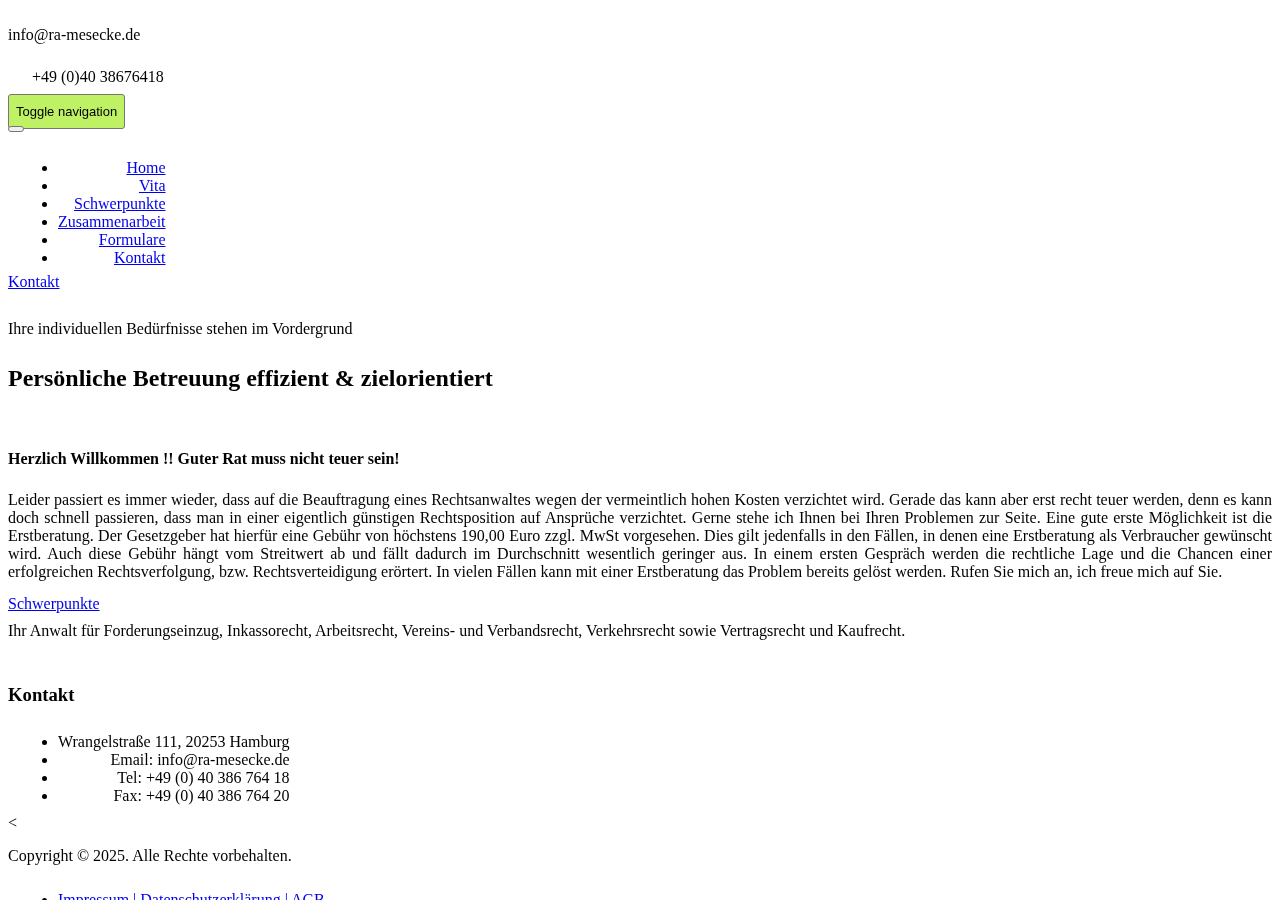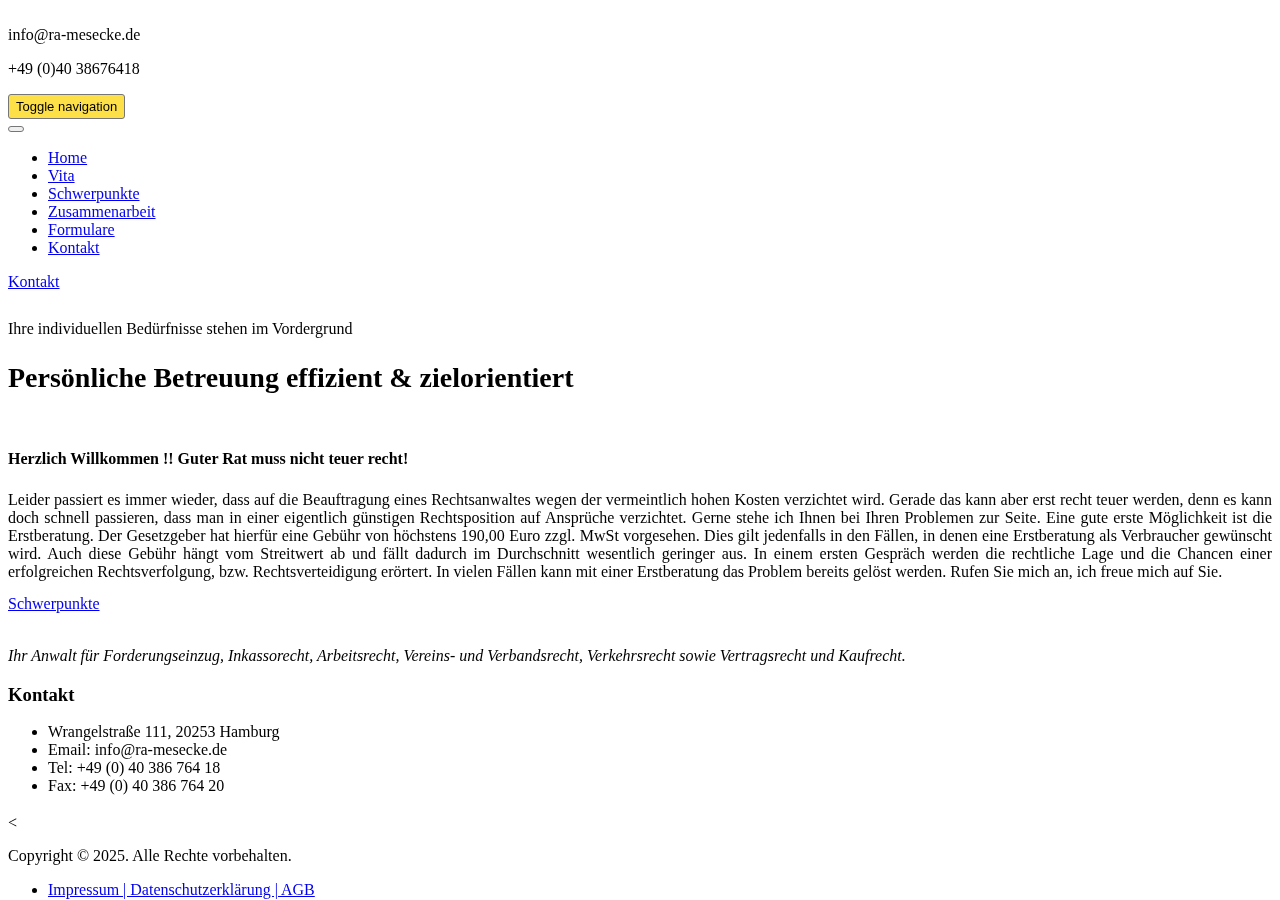--- a/index.html
+++ b/index.html
@@ -18,77 +18,78 @@
       position: relative;
     }
     a {
       color: #0000ee;
       text-decoration: underline;
     }
     p { margin: 0; }
     .abs { position: absolute; left: 8px; right: 8px; }
 
     .topbar-email { top: 26px; }
-    .topbar-phone { top: 60px; }
+    .topbar-phone { top: 68px; margin-left: 24px; }
     .toggle-btn {
       position: absolute;
       left: 8px;
       top: 94px;
-      height: 25px;
+      height: 35px;
       padding: 2px 7px;
       font-family: "Liberation Sans", "DejaVu Sans", sans-serif;
       font-size: 13px;
       line-height: 19px;
       color: #000;
-      background: #fde047;
+      background: #bef264;
       border: 1px solid #767676;
       border-radius: 3px;
       box-sizing: border-box;
     }
     .empty-btn {
       position: absolute;
       left: 8px;
       top: 126px;
       width: 16px;
       height: 6px;
       background: #efefef;
       border: 1px solid #767676;
       border-radius: 3px;
       box-sizing: border-box;
       padding: 0;
     }
     ul {
-      margin: 0;
+      margin: 10px;
       padding-left: 40px;
       list-style: disc;
+      text-align: right;
     }
     .nav-list { position: absolute; left: 8px; top: 149px; }
     .nav-list li { height: 18px; }
     .nav-contact { top: 273px; }
     .hero-sub { top: 320px; }
     .hero-title {
       position: absolute;
       left: 8px;
       top: 364px;
       margin: 0;
-      font-size: 28px;
+      font-size: 24px;
       line-height: 28px;
       font-weight: bold;
     }
     .welcome-title {
       top: 450px;
       font-weight: bold;
     }
     .welcome-body {
       top: 491px;
       text-align: justify;
       line-height: 18px;
     }
     .schwer-link { top: 595px; }
-    .areas-text { top: 647px; font-style: italic; }
+    .areas-text { top: 622px; }
     .contact-title {
       position: absolute;
       left: 8px;
       top: 684px;
       margin: 0;
       font-size: 18.7px;
       line-height: 22px;
       font-weight: bold;
     }
     .contact-list { position: absolute; left: 8px; top: 723px; }
@@ -113,21 +114,21 @@
   <li><a href="#">Zusammenarbeit</a></li>
   <li><a href="#">Formulare</a></li>
   <li><a href="#">Kontakt</a></li>
 </ul>
 
 <p class="abs nav-contact"><a href="#">Kontakt</a></p>
 
 <p class="abs hero-sub">Ihre individuellen Bedürfnisse stehen im Vordergrund</p>
 <h1 class="hero-title">Persönliche Betreuung effizient &amp; zielorientiert</h1>
 
-<p class="abs welcome-title">Herzlich Willkommen !! Guter Rat muss nicht teuer recht!</p>
+<p class="abs welcome-title">Herzlich Willkommen !! Guter Rat muss nicht teuer sein!</p>
 <p class="abs welcome-body">Leider passiert es immer wieder, dass auf die Beauftragung eines Rechtsanwaltes wegen der vermeintlich hohen Kosten verzichtet wird. Gerade das kann aber erst recht teuer werden, denn es kann doch schnell passieren, dass man in einer eigentlich günstigen Rechtsposition auf Ansprüche verzichtet. Gerne stehe ich Ihnen bei Ihren Problemen zur Seite. Eine gute erste Möglichkeit ist die Erstberatung. Der Gesetzgeber hat hierfür eine Gebühr von höchstens 190,00 Euro zzgl. MwSt vorgesehen. Dies gilt jedenfalls in den Fällen, in denen eine Erstberatung als Verbraucher gewünscht wird. Auch diese Gebühr hängt vom Streitwert ab und fällt dadurch im Durchschnitt wesentlich geringer aus. In einem ersten Gespräch werden die rechtliche Lage und die Chancen einer erfolgreichen Rechtsverfolgung, bzw. Rechtsverteidigung erörtert. In vielen Fällen kann mit einer Erstberatung das Problem bereits gelöst werden. Rufen Sie mich an, ich freue mich auf Sie.</p>
 <p class="abs schwer-link"><a href="#">Schwerpunkte</a></p>
 
 <p class="abs areas-text">Ihr Anwalt für Forderungseinzug, Inkassorecht, Arbeitsrecht, Vereins- und Verbandsrecht, Verkehrsrecht sowie Vertragsrecht und Kaufrecht.</p>
 <h3 class="contact-title">Kontakt</h3>
 <ul class="contact-list">
   <li>Wrangelstraße 111, 20253 Hamburg</li>
   <li>Email: info@ra-mesecke.de</li>
   <li>Tel: +49 (0) 40 386 764 18</li>
   <li>Fax: +49 (0) 40 386 764 20</li>

